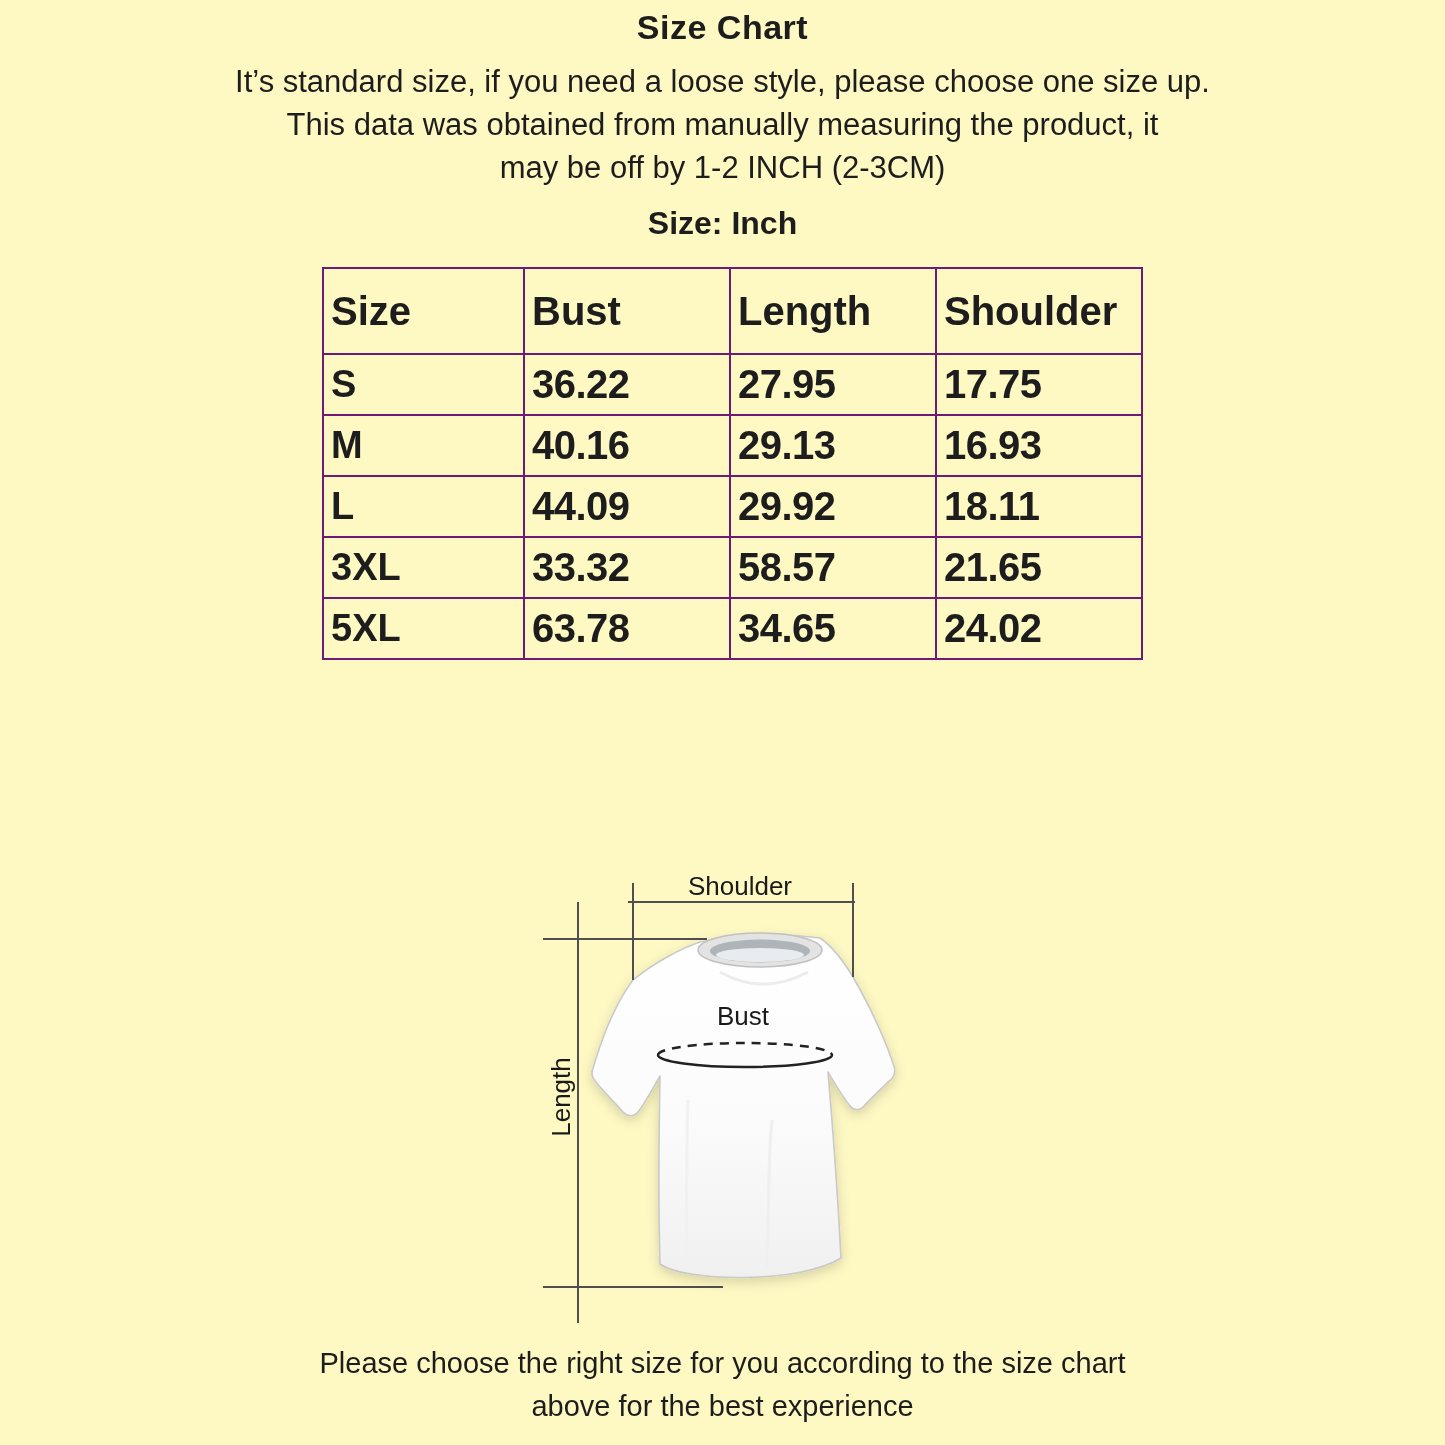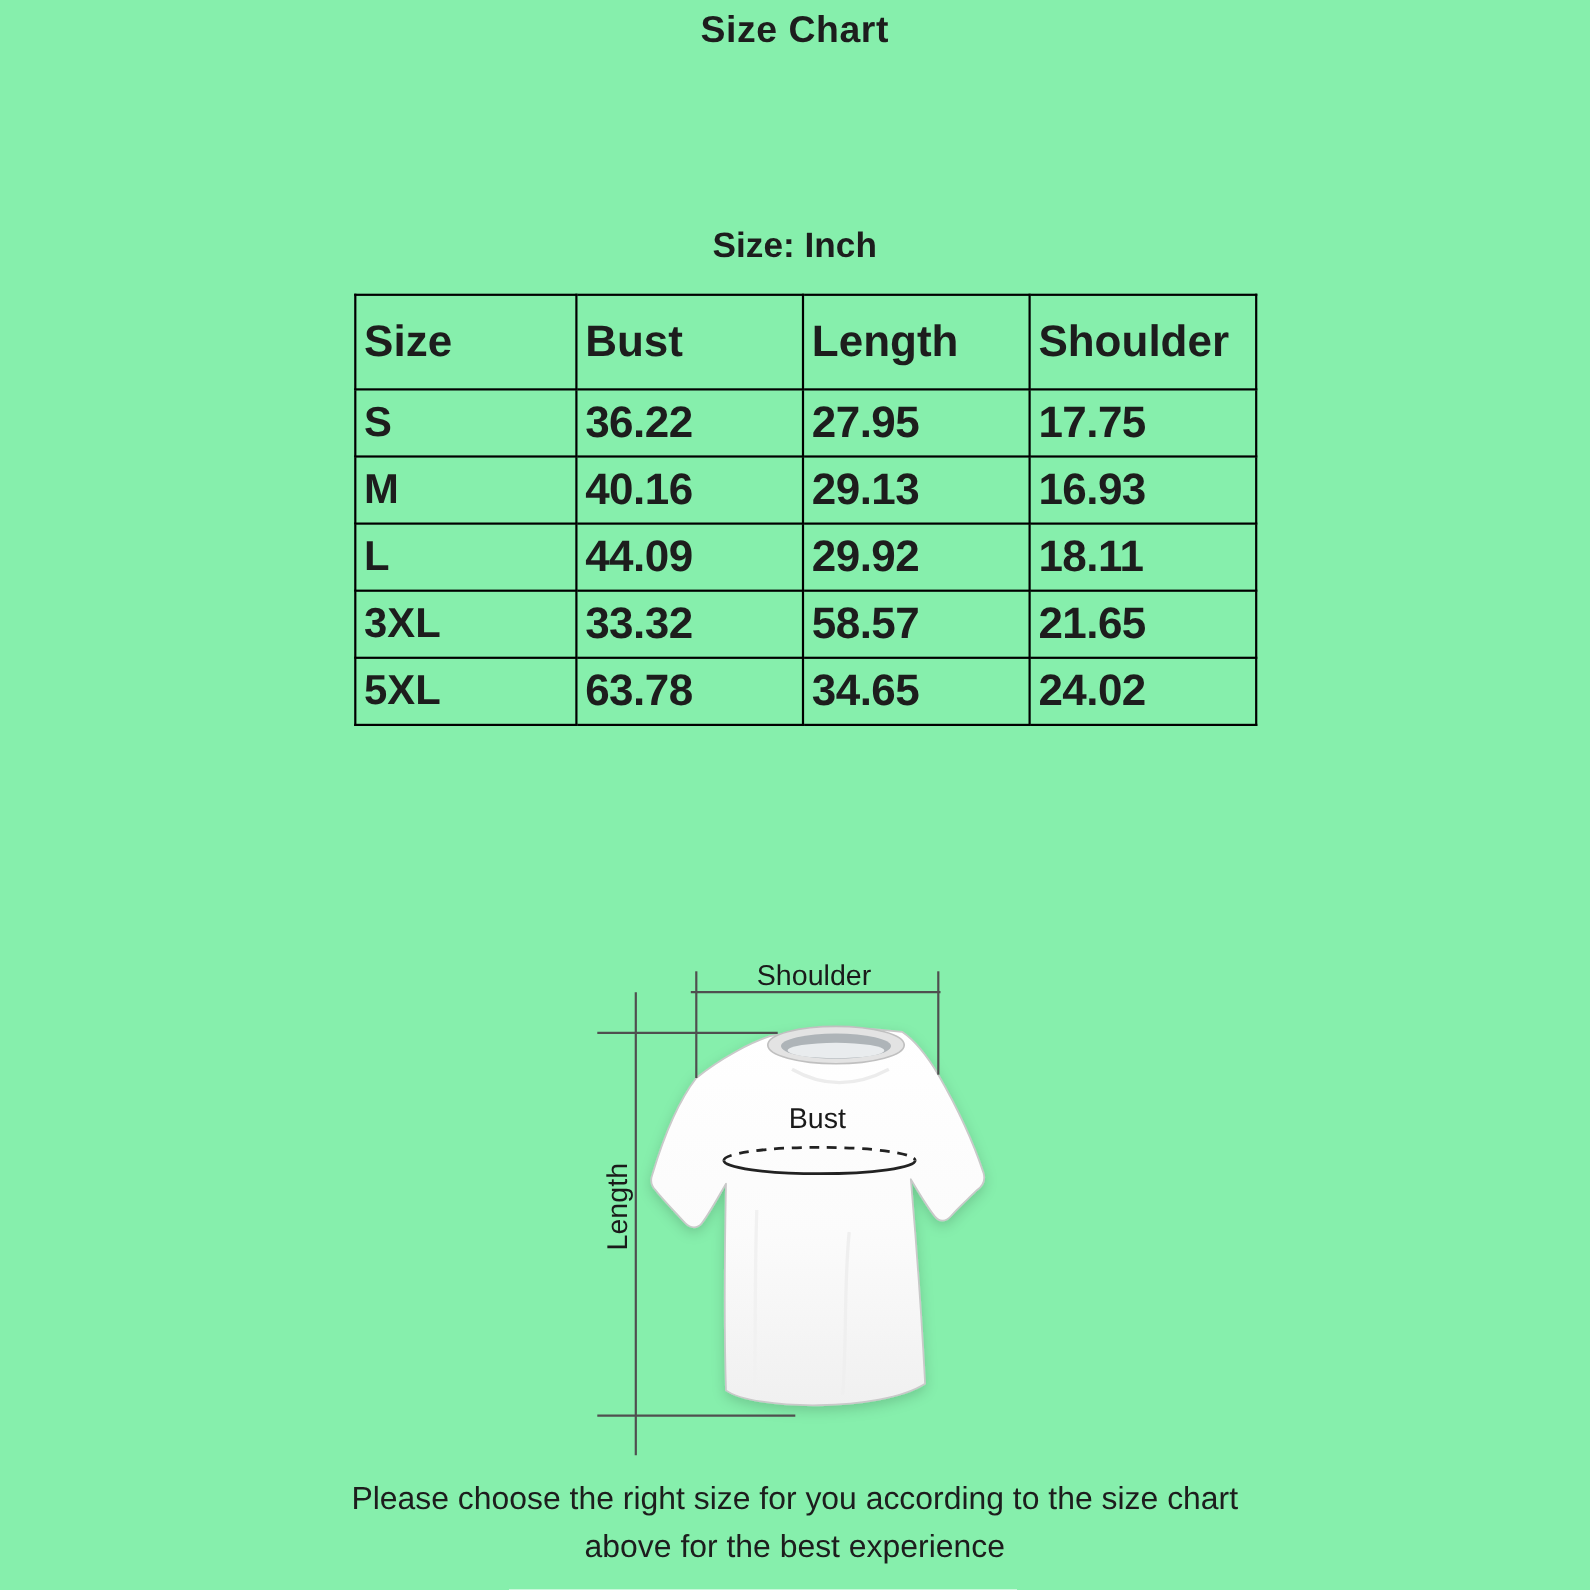--- a/index.html
+++ b/index.html
@@ -1,36 +1,36 @@
 <!DOCTYPE html>
 <html><head>
 <meta charset="utf-8">
 <style>
   html,body { margin:0; padding:0; background:#ffffff; }
   .page {
     position:relative; width:1445px; height:1445px;
-    background:#86efac; color:#1d1d1d; overflow:hidden;
+    background:#fef9c3; color:#1d1d1d; overflow:hidden;
     font-family:"Liberation Sans", sans-serif;
   }
   .centered { position:absolute; left:0; width:100%; text-align:center; }
   .title-text { top:8px; font-size:34px; font-weight:700; letter-spacing:0.5px; }
   .intro-text { top:60px; font-size:31px; line-height:43px; }
   .unit-text  { top:205px; font-size:32px; font-weight:700; }
   .footer-text{ top:1342px; font-size:29px; line-height:43px; }
 
   table.size-table {
     position:absolute; left:322px; top:267px;
     border-collapse:collapse; table-layout:fixed;
   }
   .size-table col.c0 { width:201px; }
   .size-table col.c1 { width:206px; }
   .size-table col.c2 { width:206px; }
   .size-table col.c3 { width:206px; }
   .size-table th, .size-table td {
-    border:2px solid #000000; text-align:left;
+    border:2px solid #701a75; text-align:left;
     vertical-align:middle; padding:0 4px 0 7px; overflow:hidden;
   }
   .size-table th { height:84px; font-size:40px; font-weight:700; }
   .size-table td { height:59px; font-size:40px; font-weight:700; letter-spacing:-0.5px; }
   .size-table td.size-label-cell { font-weight:700; font-size:38px; letter-spacing:0; }
 
   .diagram {
     position:absolute; left:520px; top:870px; width:470px; height:470px;
   }
   .diagram svg { position:absolute; left:0; top:0; }
@@ -42,20 +42,25 @@
   .label-bust     { left:163px; top:131px; width:120px; }
   .label-length   { left:-4px;  top:212px; width:90px; transform:rotate(-90deg); }
 </style>
 </head>
 <body>
 
 <div class="page">
 
   <div class="centered title-text">Size Chart</div>
 
+  <div class="centered intro-text">
+    <div>It’s standard size, if you need a loose style, please choose one size up.</div>
+    <div>This data was obtained from manually measuring the product, it</div>
+    <div>may be off by 1-2 INCH (2-3CM)</div>
+  </div>
 
   <div class="centered unit-text">Size: Inch</div>
 
   <table class="size-table">
     <colgroup>
         <col class="c0">
         <col class="c1">
         <col class="c2">
         <col class="c3">
       </colgroup>

